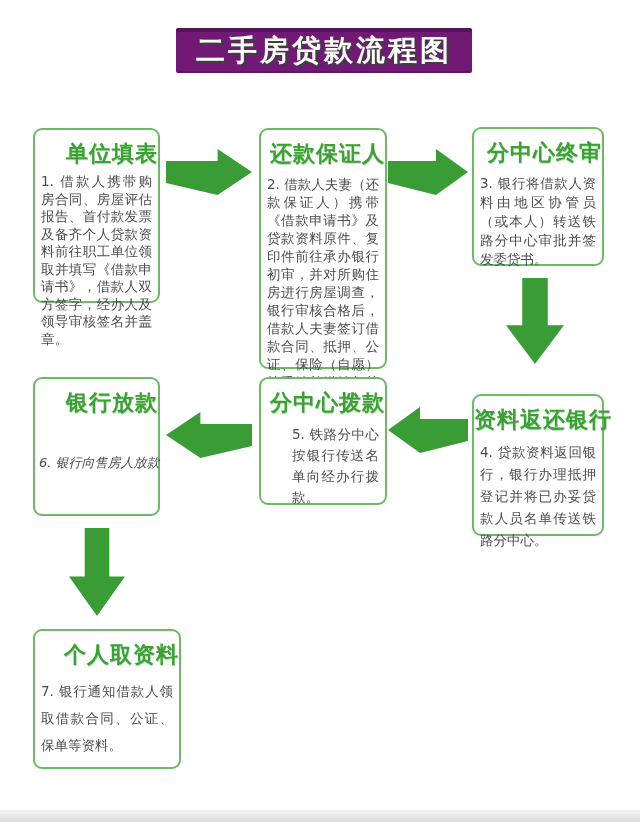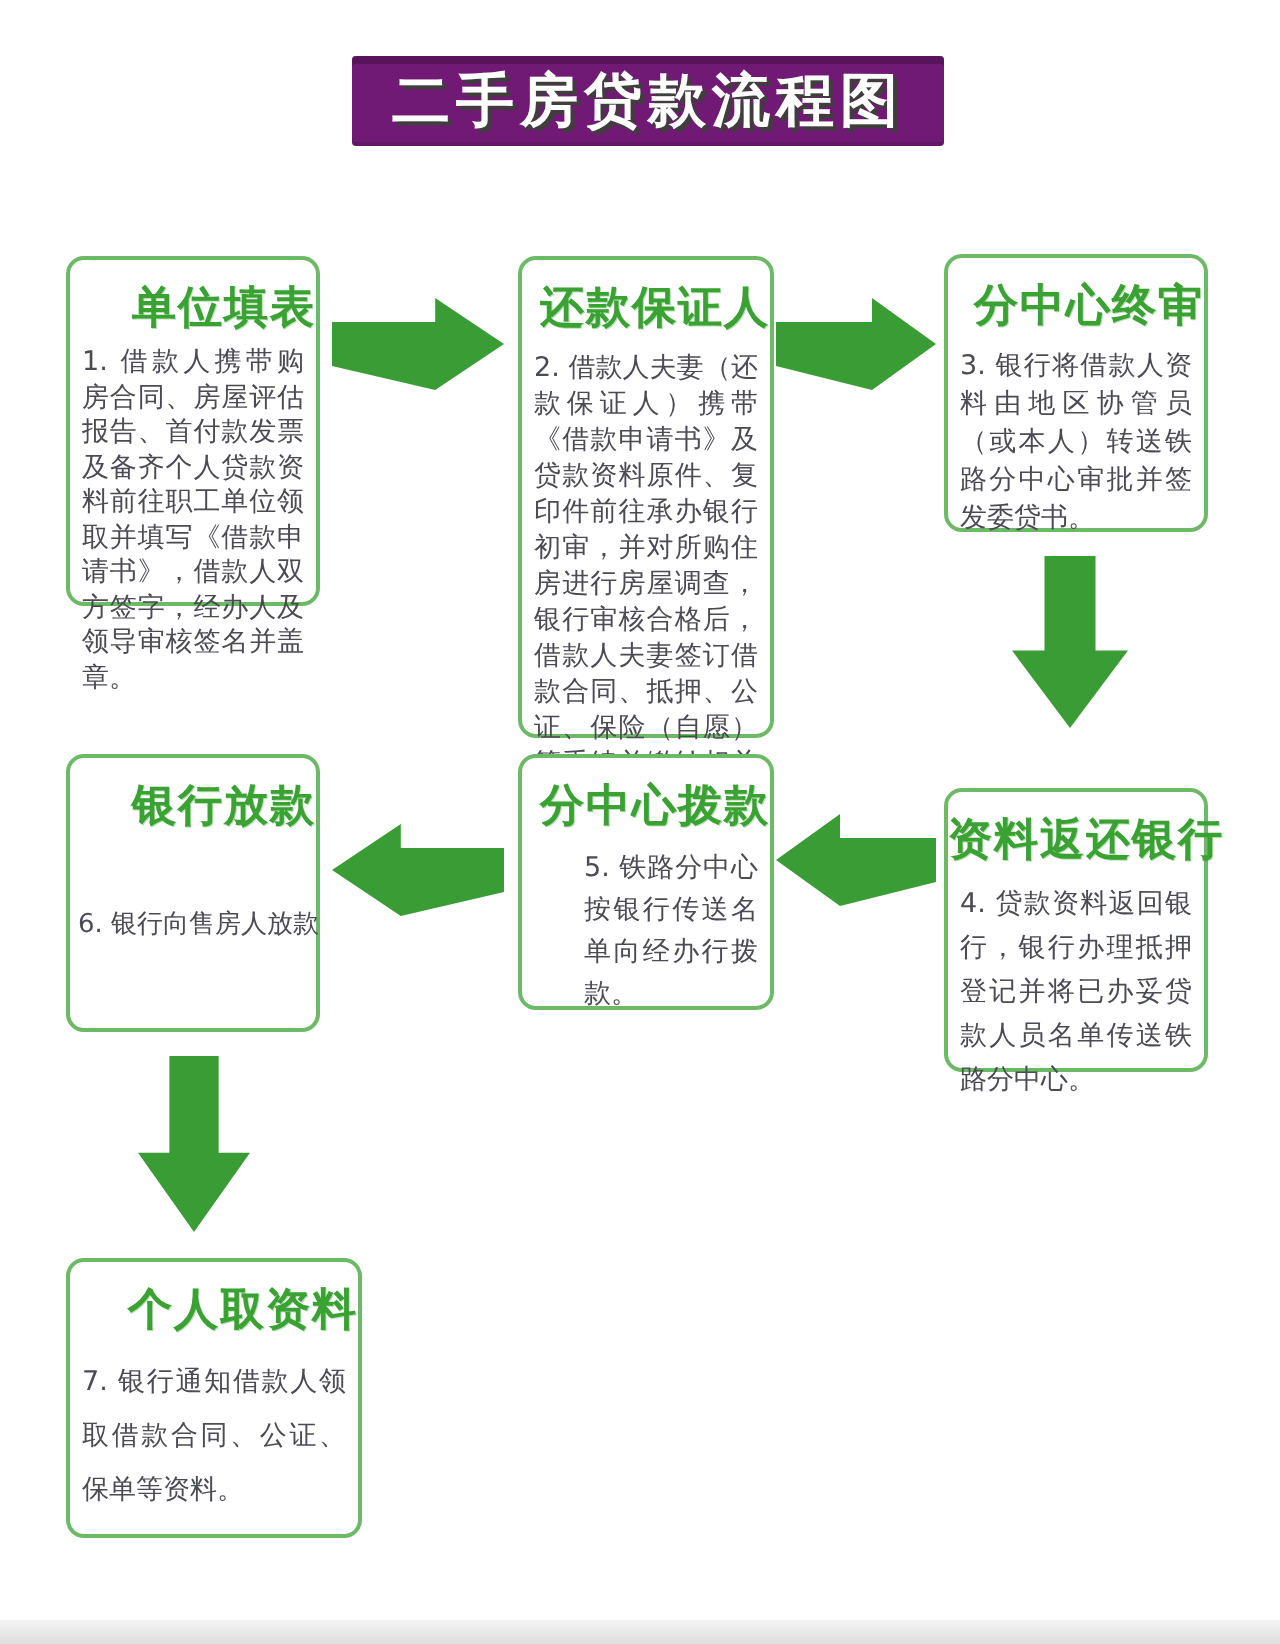--- a/index.html
+++ b/index.html
@@ -52,21 +52,21 @@
   .b1{left:33px;top:128px;width:127px;height:175px;}
   .b1 .box-body{line-height:17.5px;padding-top:4px;}
   .b2{left:259px;top:128px;width:128px;height:241px;}
   .b3{left:472px;top:127px;width:132px;height:139px;}
   .b3 .box-body{line-height:19px;}
   .b4{left:472px;top:377px;width:132px;height:142px;margin-top:17px;}
   .b4 .box-body{line-height:22px;}
   .b5{left:259px;top:377px;width:128px;height:128px;}
   .b5 .box-body{line-height:21px;padding-left:31px;}
   .b6{left:33px;top:377px;width:127px;height:139px;}
-  .b6 .box-body{margin-top:30px;font-size:13px;white-space:nowrap;padding-left:4px;padding-right:16px;text-align:left;}
+  .b6 .box-body{margin-top:30px;font-size:13px;white-space:nowrap;padding-left:4px;padding-right:16px;text-align:left;font-style:italic;}
   .b7{left:33px;top:629px;width:148px;height:140px;}
   .b7 .box-body{line-height:27px;padding-top:8px;}
   
   .arrow{position:absolute;background:#3a9c35;}
   .arrow-right{clip-path:polygon(0% 26%,60% 26%,60% 0%,100% 50%,60% 100%,0% 74%);}
   .arrow-left{clip-path:polygon(100% 26%,40% 26%,40% 0%,0% 50%,40% 100%,100% 74%);}
   .arrow-down{clip-path:polygon(28% 0%,72% 0%,72% 55%,100% 55%,50% 100%,0% 55%,28% 55%);}
   .a12{left:166px;top:149px;width:86px;height:46px;}
   .a23{left:388px;top:149px;width:80px;height:46px;}
   .a34{left:506px;top:278px;width:58px;height:86px;}

